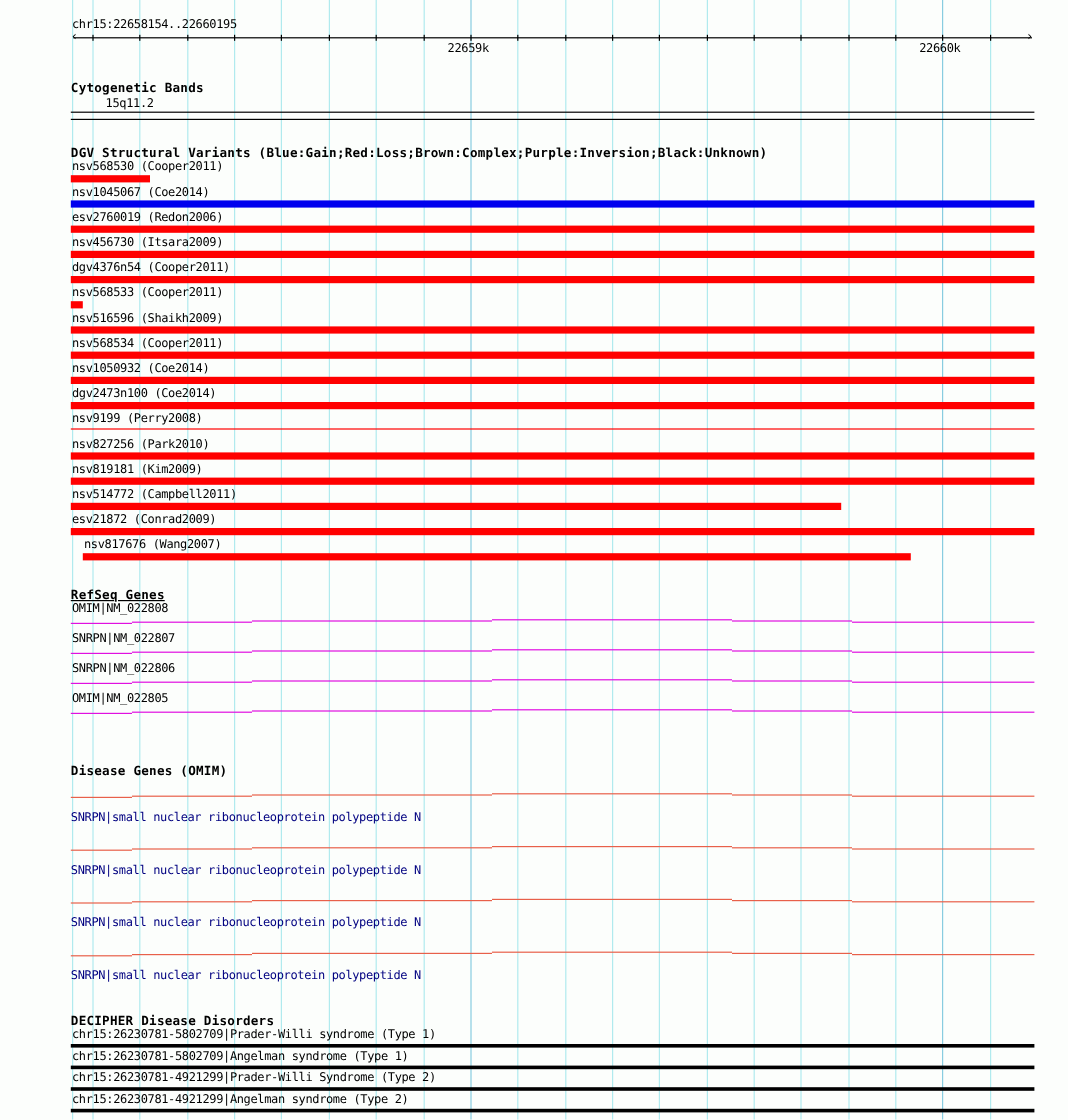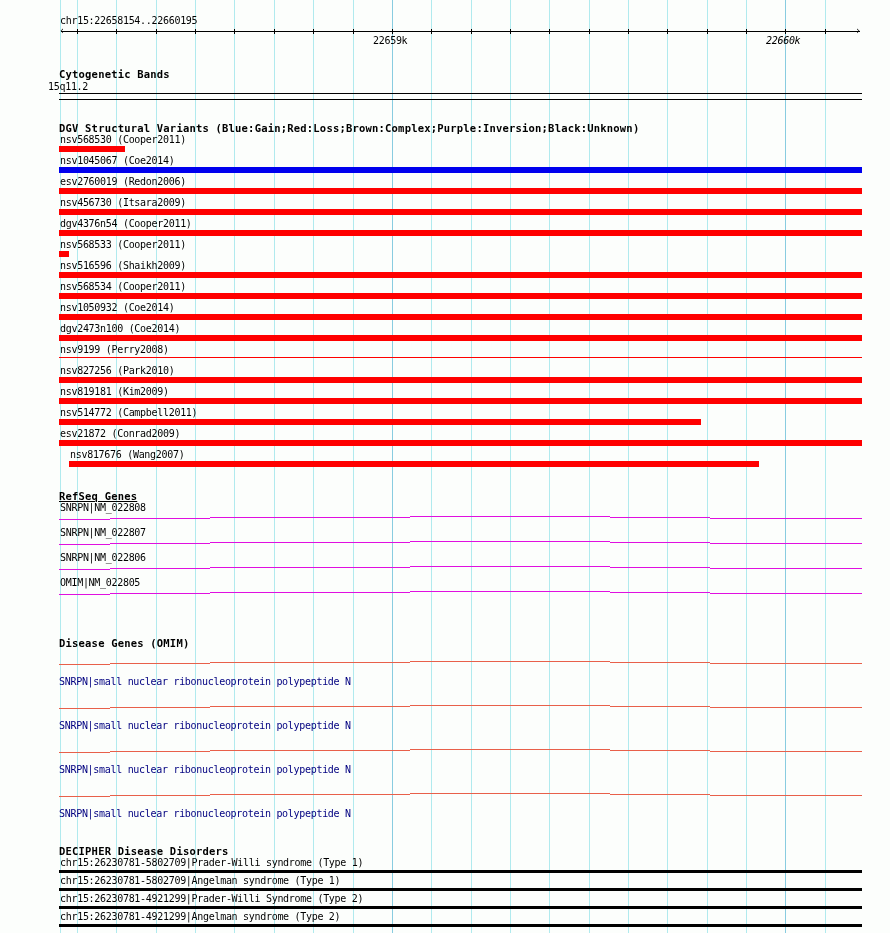--- a/index.html
+++ b/index.html
@@ -64,26 +64,26 @@
       <div class="tick" style="left: 549px; top: 29px;"></div>
       <div class="tick" style="left: 589px; top: 29px;"></div>
       <div class="tick" style="left: 628px; top: 29px;"></div>
       <div class="tick" style="left: 667px; top: 29px;"></div>
       <div class="tick" style="left: 707px; top: 29px;"></div>
       <div class="tick" style="left: 746px; top: 29px;"></div>
       <div class="tick" style="left: 785px; top: 29px;"></div>
       <div class="tick" style="left: 825px; top: 29px;"></div>
     </div>
   <div class="abs txt" id="tick-label-0" style="top: 35px; left: 373px;">22659k</div>
-  <div class="abs txt" id="tick-label-1" style="top: 35px; left: 766px; font-style: italic;">22660k</div>
+  <div class="abs txt" id="tick-label-1" style="top: 35px; left: 766px;">22660k</div>
 </div>
 
 <div>
   <div class="abs head" style="left:59px;top:68px;">Cytogenetic Bands</div>
-  <div class="abs txt" style="left:48px;top:81px;">15q11.2</div>
+  <div class="abs txt" style="left:60px;top:81px;padding-left:28px;">15q11.2</div>
   <div class="hline" style="left:59px;top:93px;width:803px;"></div>
   <div class="hline" style="left:59px;top:99px;width:803px;"></div>
 </div>
 
 <div>
   <div class="abs head" style="left:59px;top:122px;">DGV Structural Variants (Blue:Gain;Red:Loss;Brown:Complex;Purple:Inversion;Black:Unknown)</div>
   <div id="dgv-items">
       <div class="" style="">
         <div class="abs txt" style="left: 60px; top: 134px;">nsv568530 (Cooper2011)</div>
         <div class="bar" style="left: 59px; top: 146px; width: 66px; height: 6px; background: rgb(255, 0, 0);"></div>
@@ -148,21 +148,21 @@
         <div class="abs txt" style="left: 70px; top: 449px;">nsv817676 (Wang2007)</div>
         <div class="bar" style="left: 69px; top: 461px; width: 690px; height: 6px; background: rgb(255, 0, 0);"></div>
       </div>
     </div>
 </div>
 
 <div>
   <div class="abs head" style="left:59px;top:490px;text-decoration:underline;">RefSeq Genes</div>
   <div id="refseq-items">
       <div class="" style="">
-        <div class="abs txt" style="left: 60px; top: 502px;">SNRPN|NM_022808</div>
+        <div class="abs txt" style="left: 60px; top: 502px;">OMIM|NM_022808</div>
         <div class="abs" style="left: 59px; top: 519px; width: 51px; height: 1px; background: rgb(224, 16, 224);"></div>
         <div class="abs" style="left: 110px; top: 518px; width: 100px; height: 1px; background: rgb(224, 16, 224);"></div>
         <div class="abs" style="left: 210px; top: 517px; width: 200px; height: 1px; background: rgb(224, 16, 224);"></div>
         <div class="abs" style="left: 410px; top: 516px; width: 200px; height: 1px; background: rgb(224, 16, 224);"></div>
         <div class="abs" style="left: 610px; top: 517px; width: 100px; height: 1px; background: rgb(224, 16, 224);"></div>
         <div class="abs" style="left: 710px; top: 518px; width: 152px; height: 1px; background: rgb(224, 16, 224);"></div>
       </div>
       <div class="" style="">
         <div class="abs txt" style="left: 60px; top: 527px;">SNRPN|NM_022807</div>
         <div class="abs" style="left: 59px; top: 544px; width: 51px; height: 1px; background: rgb(224, 16, 224);"></div>

